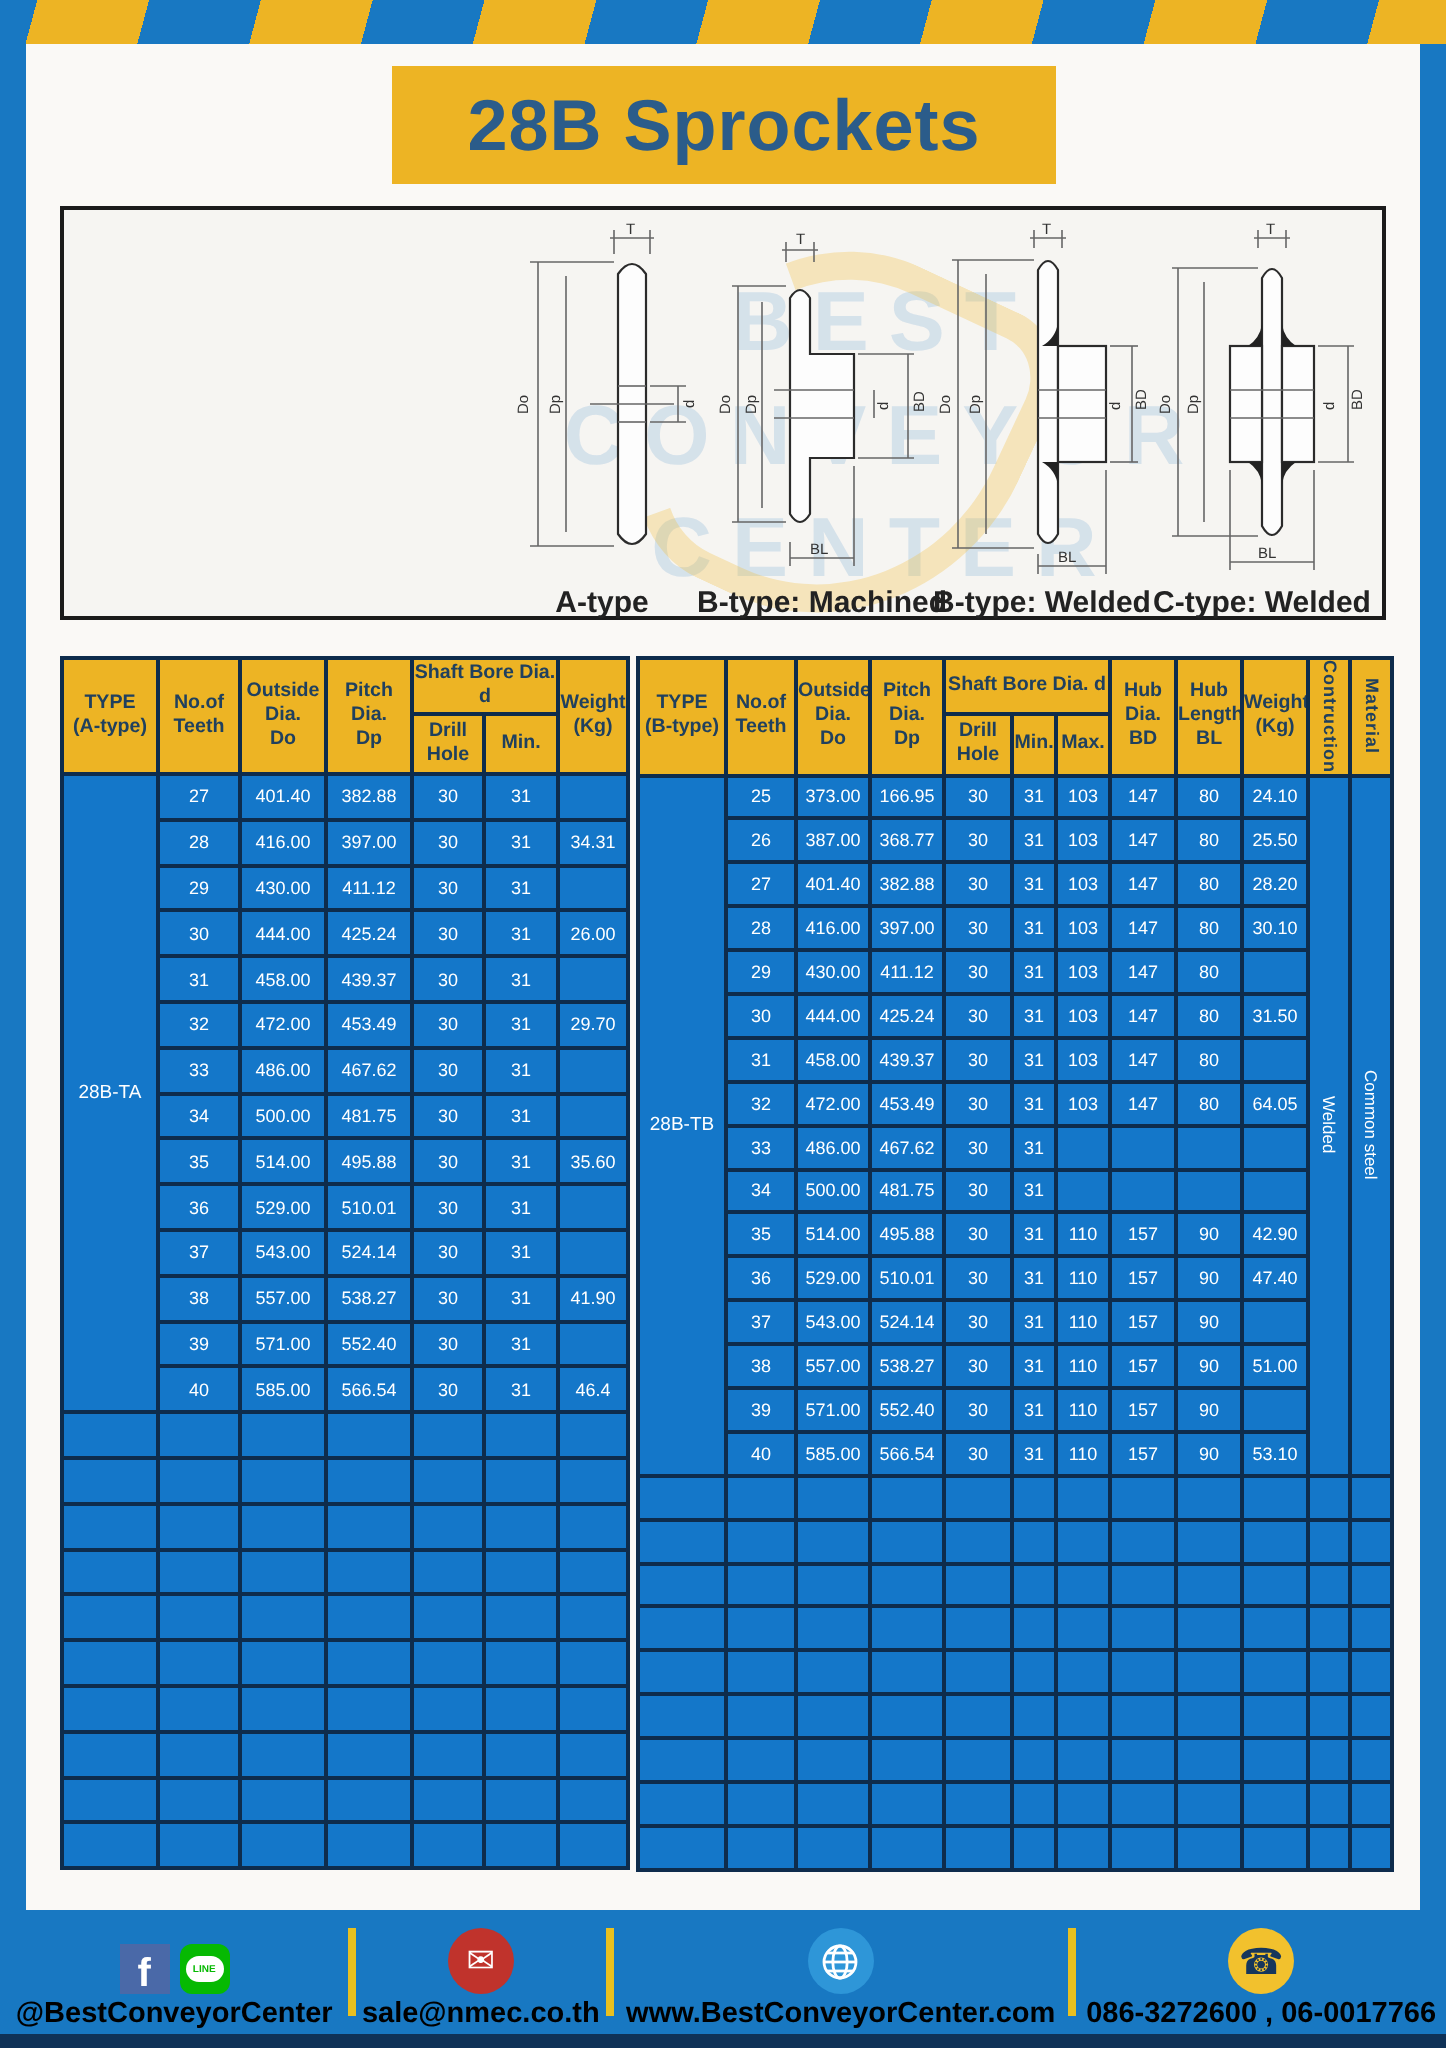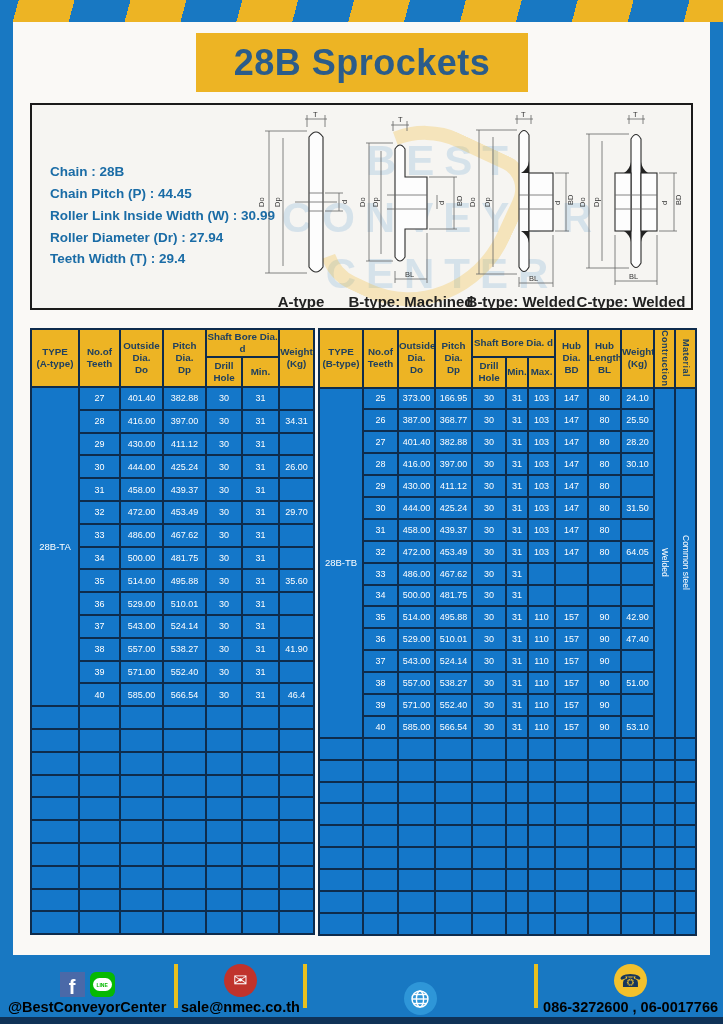--- a/index.html
+++ b/index.html
@@ -72,25 +72,20 @@
 
   <div class="title-banner">
     <h1>28B Sprockets</h1>
   </div>
 
   <div class="draw-box">
     <div class="watermark" style="white-space:pre-line;">BEST
 CONVEYOR
 CENTER</div>
     <div class="swoosh"></div>
-    <div class="specs">Chain : 28B
-Chain Pitch (P) : 44.45
-Roller Link Inside Width (W) : 30.99
-Roller Diameter (Dr) : 27.94
-Teeth Width (T) : 29.4</div>
 
     <div class="draw-row">
 
       <div class="draw-item">
         <svg width="104" height="182" viewBox="0 0 104 182">
           <line class="dl" x1="56" y1="8" x2="78" y2="8"></line>
             <line class="dl" x1="58" y1="4" x2="58" y2="16"></line>
             <line class="dl" x1="76" y1="4" x2="76" y2="16"></line>
           <text class="dim" x="64" y="6">T</text>
           <path class="shape" d="M60,26 q7,-10 14,0 l0,130 q-7,10 -14,0 Z"></path>
@@ -818,20 +813,21 @@
           <svg width="22" height="22" viewBox="0 0 22 22">
               <g fill="none" stroke="#fff" stroke-width="1.4">
                 <circle cx="11" cy="11" r="8"></circle>
                 <ellipse cx="11" cy="11" rx="3.6" ry="8"></ellipse>
                 <line x1="3" y1="11" x2="19" y2="11"></line>
                 <line x1="4.2" y1="6.5" x2="17.8" y2="6.5"></line>
                 <line x1="4.2" y1="15.5" x2="17.8" y2="15.5"></line>
               </g>
             </svg>
         </div>
+        <div class="f-label">www.BestConveyorCenter.com</div>
       </div>
       <div class="f-div"></div>
       <div class="f-item w4">
         <div class="circle-icon phone-circle">☎</div>
         <div class="f-label">086-3272600 , 06-0017766</div>
       </div>
     </div>
     <div class="footer-strip"></div>
   </div>
 </div>

